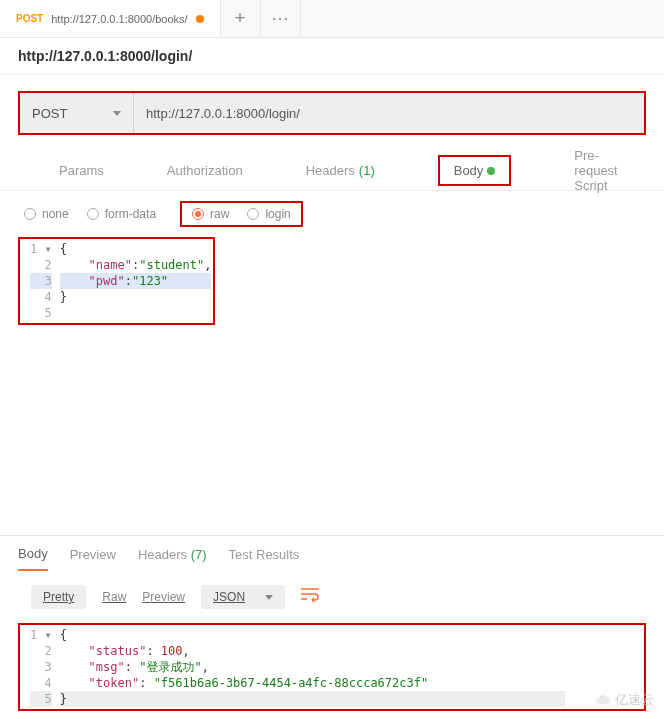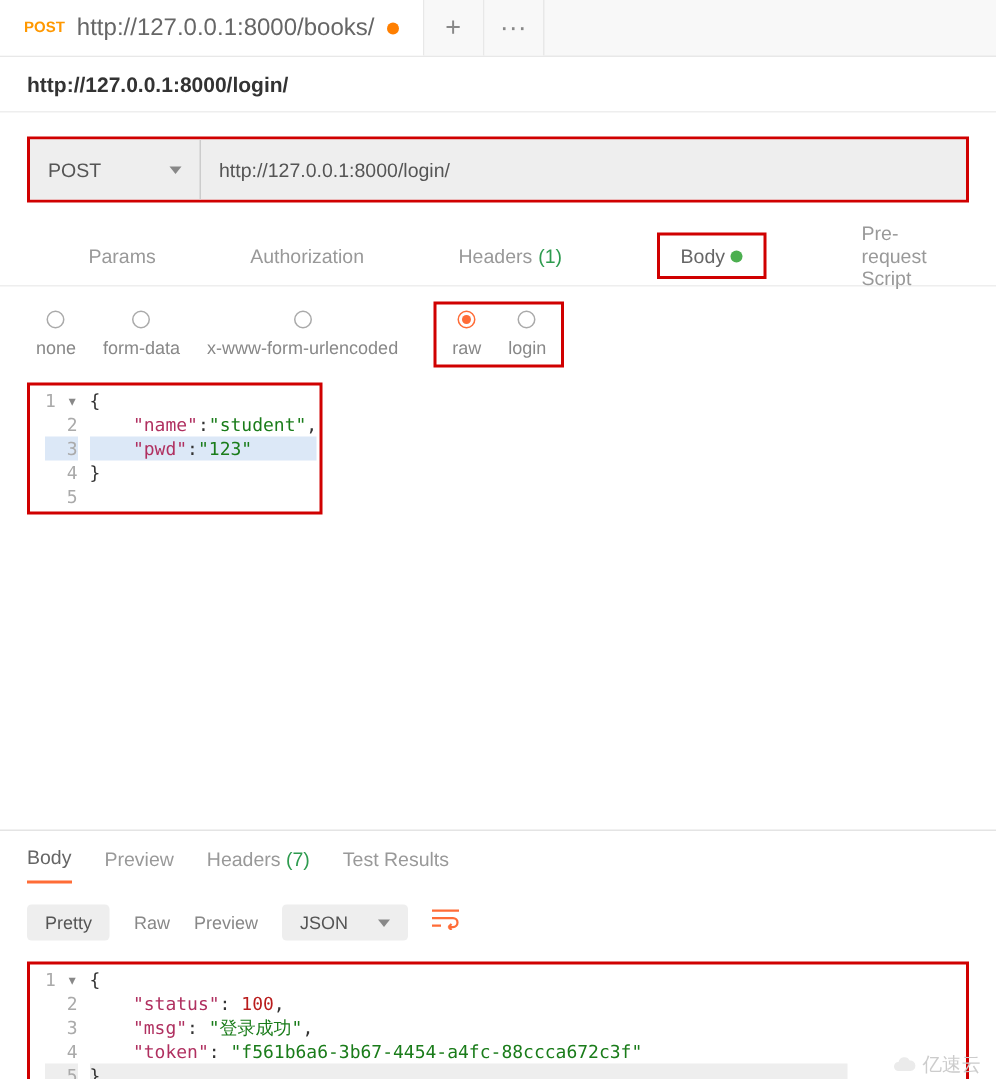--- a/index.html
+++ b/index.html
@@ -1,33 +1,33 @@
 <!DOCTYPE html>
 <html><head>
 <meta charset="utf-8">
 <style>
 * { box-sizing: border-box; margin: 0; padding: 0; }
 body { font-family: -apple-system, BlinkMacSystemFont, "Segoe UI", Arial, sans-serif; font-size: 12px; color: #555; background: #fff; width: 664px; }
 .tab-bar { display: flex; align-items: center; border-bottom: 1px solid #e8e8e8; height: 38px; background: #f8f8f8; }
 .tab { display: flex; align-items: center; padding: 0 16px; height: 100%; background: #fff; border-right: 1px solid #e8e8e8; gap: 8px; }
 .tab-method { color: #ff9800; font-weight: 700; font-size: 10px; }
-.tab-url { color: #666; font-size: 16px; }
+.tab-url { color: #666; font-size: 11px; }
 .dot-orange { width: 8px; height: 8px; border-radius: 50%; background: #ff7f00; }
 .tab-plus, .tab-more { width: 40px; display: flex; align-items: center; justify-content: center; color: #888; font-size: 18px; border-right: 1px solid #e8e8e8; height:100%; background:#f8f8f8; }
 .url-bar { padding: 10px 18px; font-size: 14px; color: #333; font-weight:600; border-bottom:1px solid #eee; }
 .method-row { display: flex; margin: 16px 18px; border: 2px solid #d00000; }
 .method-select { width: 114px; background: #eeeeee; border-right: 1px solid #ccc; display: flex; align-items: center; padding: 0 12px; height: 40px; justify-content: space-between; color: #555; font-size: 13px; }
 .url-input { flex: 1; background: #eeeeee; display: flex; align-items: center; padding: 0 12px; color: #555; font-size: 13px; }
 .request-tabs { display: flex; gap: 28px; padding: 0 24px; border-bottom: 1px solid #eee; height: 40px; align-items: center; }
 .rtab { color: #999; font-size: 13px; display:flex; align-items:center; gap:4px;margin-left:35px;}
 .rtab .count { color: #2e9b4f; }
 .rtab-active { color: #666; border: 2px solid #d00000; padding: 6px 14px; }
 .dot-green { width: 8px; height: 8px; border-radius: 50%; background: #4caf50; display:inline-block; }
 .body-type-row { display: flex; align-items: center; padding: 10px 24px; gap: 18px; }
-.radio-group { display: flex; align-items: center; gap: 6px; color: #888; font-size: 12px; flex-direction: column; }
+.radio-group { display: flex; align-items: center; gap: 6px; color: #888; font-size: 12px; }
 .radio-outer { width: 12px; height: 12px; border-radius: 50%; border: 1px solid #aaa; display:flex; align-items:center; justify-content:center; }
 .radio-checked .radio-outer { border-color: #ff6c37; }
 .radio-inner { width: 6px; height: 6px; border-radius: 50%; background: #ff6c37; }
 .right-box { display: flex; align-items: center; gap: 18px; border: 2px solid #d00000; padding: 4px 10px; margin-left: 6px; }
 .json-type { color: #ff6c37; font-size: 12px; display:flex; align-items:center; gap:8px; }
 .editor-wrap { display: flex; padding: 0 18px; }
 .editor-box { border: 2px solid #d00000; padding: 2px; background: #fff; }
 .code-editor { font-family: Consolas, Monaco, monospace; font-size: 12px; display: flex; }
 .gutter { background: #fff; color: #aaa; text-align: right; padding: 0 8px; user-select: none; }
 .gutter .line { height: 16px; line-height:16px; }
@@ -38,34 +38,34 @@
 .s { color: #1a7c1a; }
 .p { color: #333; }
 .tri { color:#888; }
 .annotation { color: #d00000; font-size: 14px; padding: 10px 0 0 20px; }
 .spacer { height: 210px; }
 .divider { height: 1px; background: #e4e4e4; margin: 0 0 0 0; }
 .response-tabs { display: flex; gap: 22px; padding: 10px 18px 0; align-items: center; }
 .resp-tab { color: #999; font-size: 13px; padding-bottom: 8px; }
 .resp-tab.active { color: #666; border-bottom: 2px solid #ff6c37; }
 .resp-tab .count { color: #2e9b4f; }
-.view-row { display: flex; align-items: center; gap: 16px; padding: 14px 18px; }
+.view-row { display: flex; align-items: center; gap: 16px; padding: 14px 31px; text-decoration: underline; }
 .view-btn { color: #888; font-size: 12px; }
 .view-btn.active { background: #eee; padding: 5px 12px; border-radius: 3px; color:#555; }
 .json-dd { background: #eee; padding: 5px 12px; border-radius: 3px; display:flex; align-items:center; gap:20px; color:#555; }
 .overflow-icon { color: #ff6c37; font-size: 16px; }
 .response-box { border: 2px solid #d00000; margin: 0 18px 14px 18px; padding: 2px; }
 .resp-code { font-family: Consolas, Monaco, monospace; font-size: 12px; display: flex; }
 .resp-code .gutter { color:#aaa; }
 .resp-code .line { height:16px; line-height:16px; white-space:pre; }
 .nn { color: #b91c1c; }
 .rs { color: #1a7c1a; }
 .rk { color: #b03060; }
 .gray-row { background: #eee; }
-.watermark { position: fixed; right: 10px; bottom: 0; color: #ccc; font-size: 13px; display:flex; align-items:center; gap:4px; }
+.watermark { position: fixed; right: 10px; bottom: 10px; color: #ccc; font-size: 13px; display:flex; align-items:center; gap:4px; }
 .watermark svg { opacity:0.4; }
 .caret-down { display:inline-block; width:0; height:0; border-left:4px solid transparent; border-right:4px solid transparent; border-top:5px solid #888; }
 </style>
 </head>
 <body>
 
 <div class="tab-bar">
   <div class="tab">
     <span class="tab-method">POST</span>
     <span class="tab-url">http://127.0.0.1:8000/books/</span>
@@ -103,24 +103,20 @@
 </div>
 
 <div class="body-type-row">
   <div class="radio-group">
     <span class="radio-outer"></span>
     <span>none</span>
   </div>
   <div class="radio-group">
     <span class="radio-outer"></span>
     <span>form-data</span>
-  </div>
-  <div class="radio-group">
-    <span class="radio-outer"></span>
-    <span>x-www-form-urlencoded</span>
   </div>
   <div class="right-box">
     <div class="radio-group radio-checked">
       <span class="radio-outer">
           <span class="radio-inner"></span>
         </span>
       <span>raw</span>
     </div>
     <div class="radio-group">
       <span class="radio-outer"></span>

